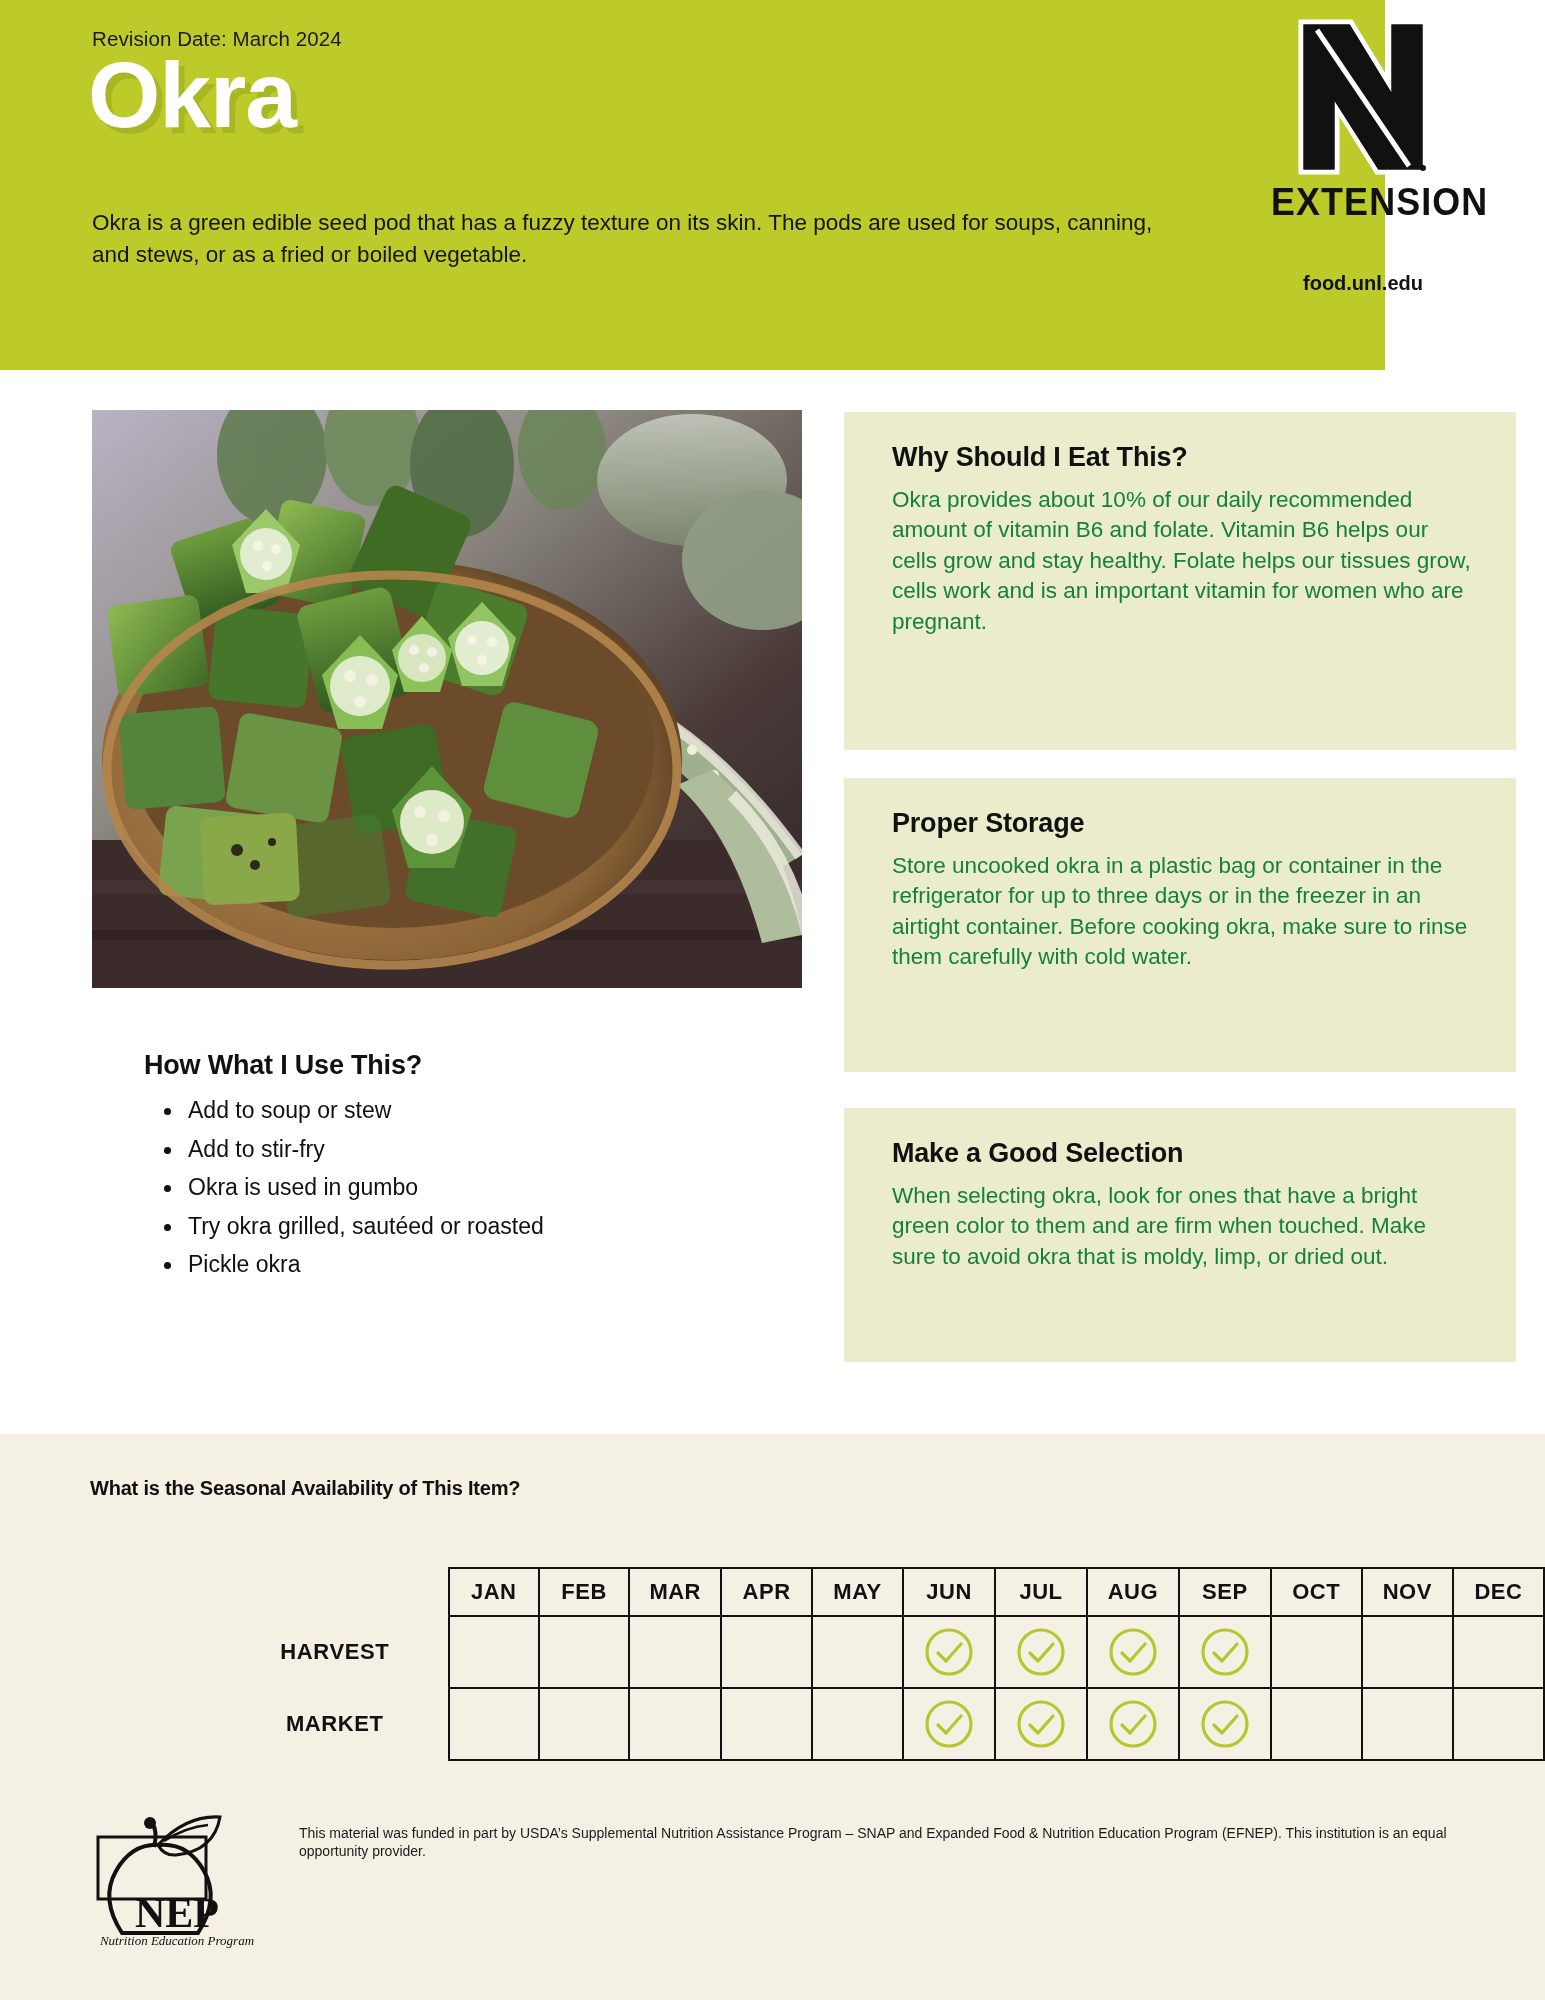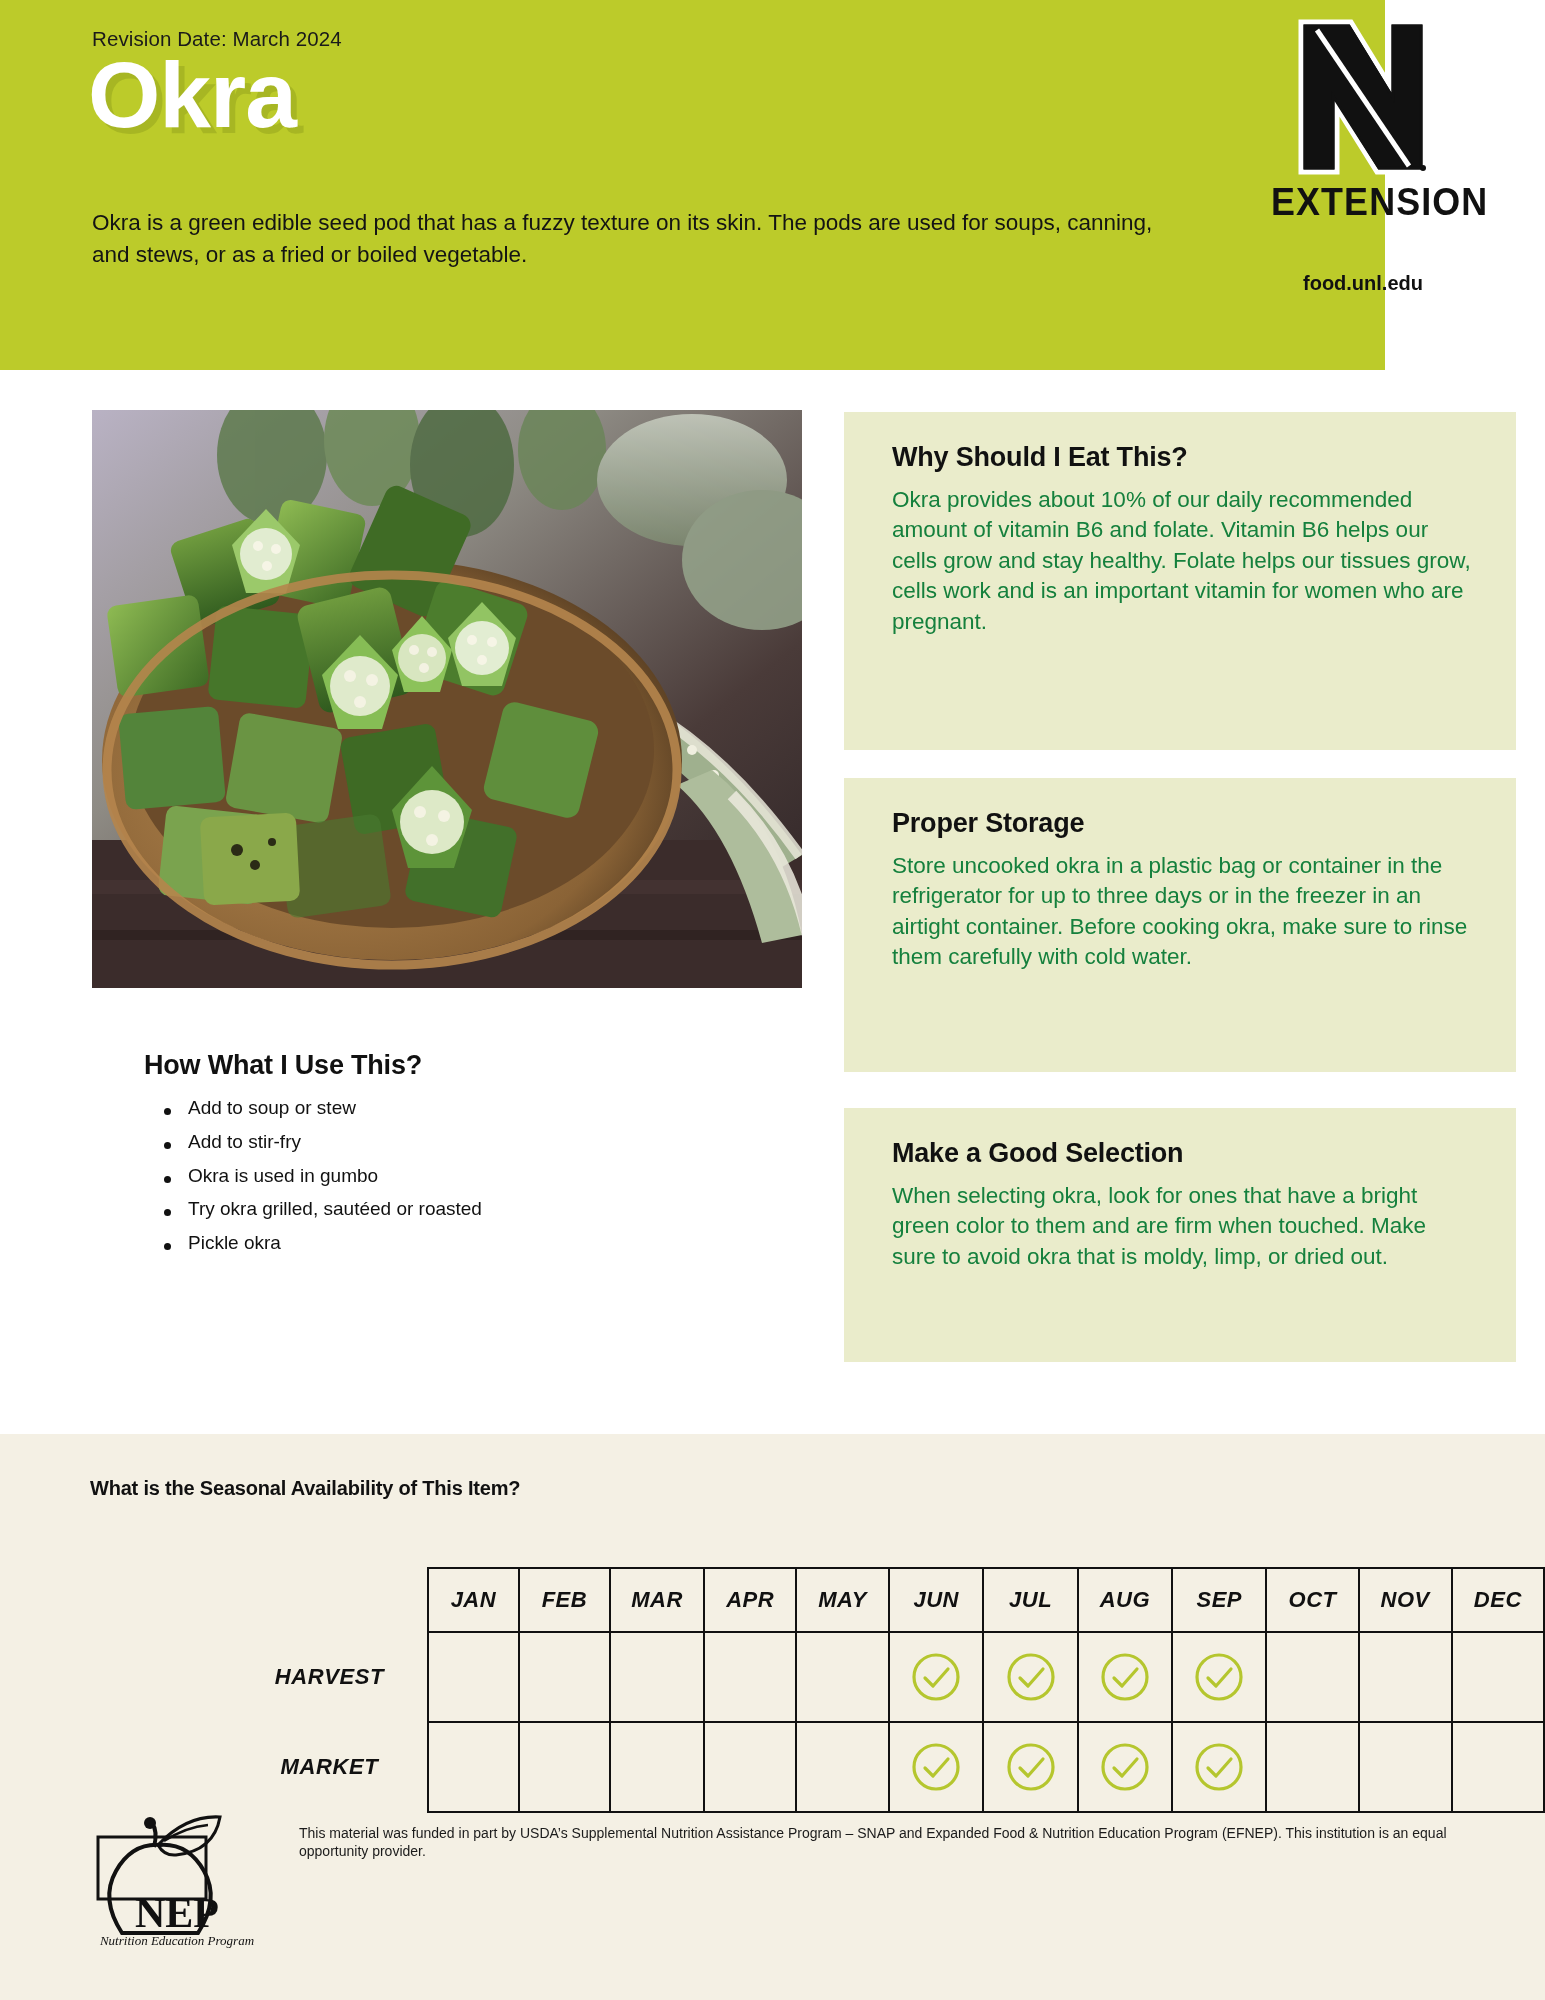--- a/index.html
+++ b/index.html
@@ -50,21 +50,21 @@
     position: absolute; left: 92px; top: 410px; width: 710px; height: 578px;
     overflow: hidden; background: #2f2a2c;
   }
   .photo svg { display:block; width: 710px; height: 578px; }
 
   
   .use-section { position: absolute; left: 92px; top: 1050px; width: 700px; }
   .use-title { font-size: 27px; font-weight: 700; margin-left: 52px; letter-spacing: -0.2px; }
   .use-list { margin-top: 16px; list-style: none; }
   .use-list li {
-    position: relative; font-size: 19px; line-height: 1.2;
+    position: relative; font-size: 23px; line-height: 1.2;
     padding: 0 0 11px 96px;
   }
   .use-list li::before {
     content: ""; position: absolute; left: 72px; top: 11px;
     width: 7px; height: 7px; border-radius: 50%; background: #111;
   }
 
   
   .info-box {
     position: absolute; left: 844px; width: 672px;
@@ -83,21 +83,21 @@
   }
   .season-title {
     position: absolute; left: 90px; top: 43px;
     font-size: 20px; font-weight: 700; letter-spacing: -0.2px;
   }
   .season-table {
     position: absolute; left: 236px; top: 133px;
     border-collapse: collapse; table-layout: fixed;
   }
   .season-table td, .season-table th {
-    border: 2px solid #111; width: 99px; text-align: center; padding: 18px; font-style: italic;
+    border: 2px solid #111; width: 99px; text-align: center; padding: 8px;
   }
   .season-table th { height: 48px; font-size: 22px; font-weight: 700; letter-spacing: .5px; }
   .season-table td.cell { height: 72px; }
   .rowlabel {
     border: none !important; width: 236px !important;
     text-align: right; padding-right: 22px !important;
     font-size: 22px; font-weight: 700; letter-spacing: .6px;
   }
   .corner { border: none !important; }
   .check { display: inline-block; vertical-align: middle; }

